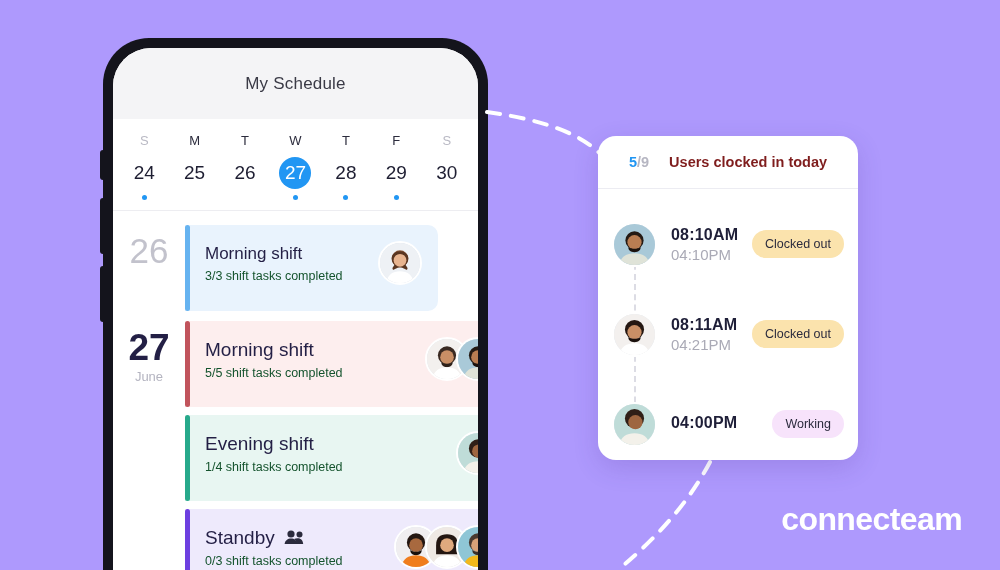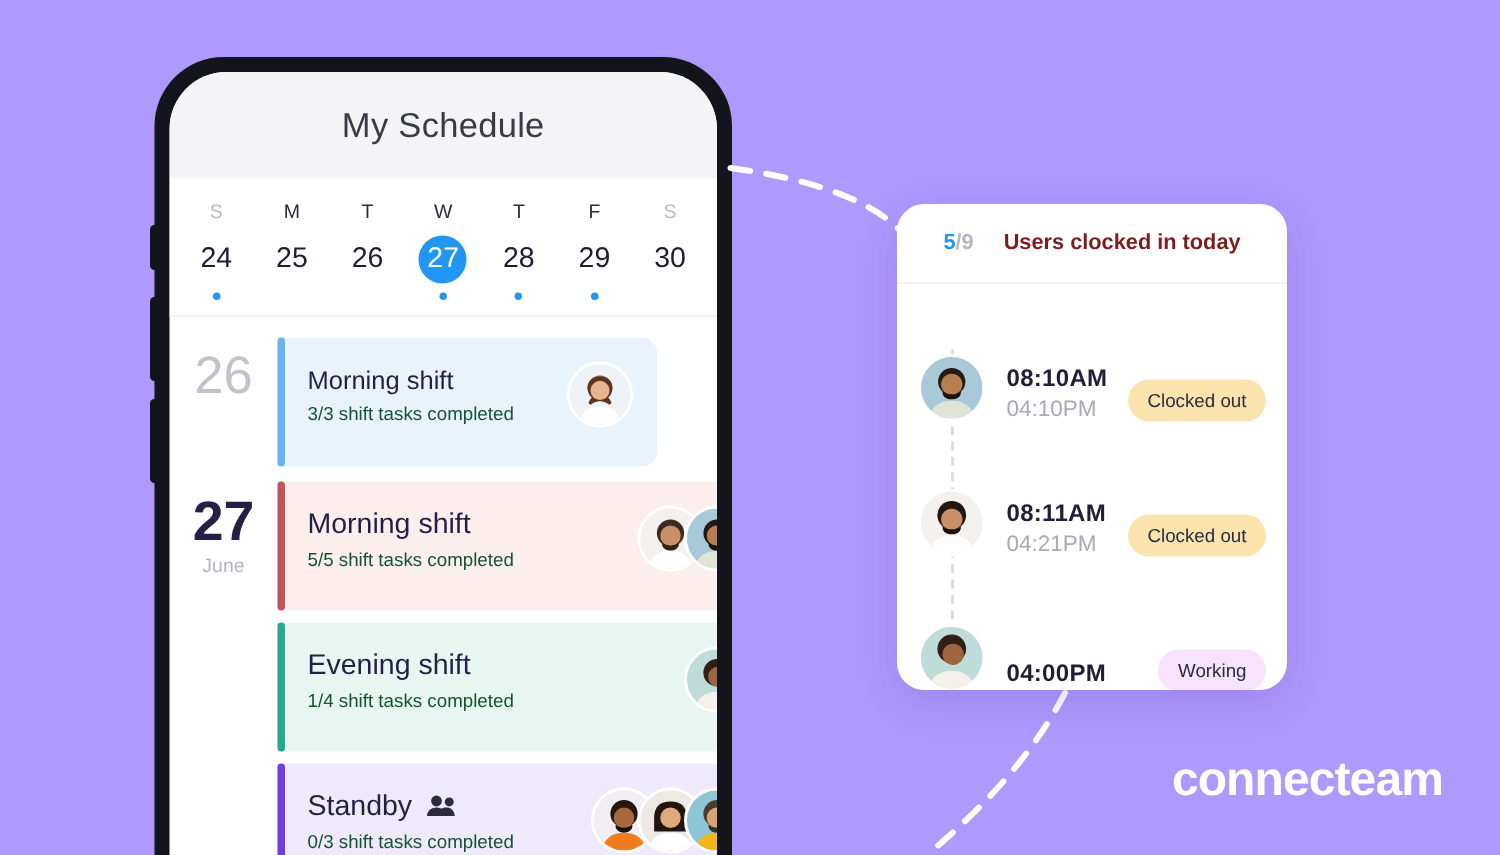--- a/index.html
+++ b/index.html
@@ -65,21 +65,21 @@
 
   
   .ph-header {
     height: 71px;
     background: #f4f4f6;
     display: flex;
     align-items: center;
     justify-content: center;
   }
   .ph-title {
-    font-size: 23px;
+    font-size: 17px;
     color: #3a3a46;
     letter-spacing: 0.2px;
   }
 
   
   .week {
     background: #ffffff;
     padding: 14px 6px 10px 6px;
     display: flex;
     border-bottom: 1px solid #ededf1;
@@ -245,21 +245,21 @@
     position: absolute;
     left: 36px;
     top: 44px;
     bottom: 46px;
     width: 0;
     border-left: 2px dashed #dcdce4;
     z-index: 0;
   }
   .plist-row {
     display: flex;
-    align-items: flex-end;
+    align-items: center;
     padding: 8px 14px 8px 14px;
     height: 90px;
     position: relative;
     z-index: 1;
   }
   .plist-av {
     width: 45px; height: 45px;
     border-radius: 50%;
     overflow: hidden;
     flex: 0 0 45px;

